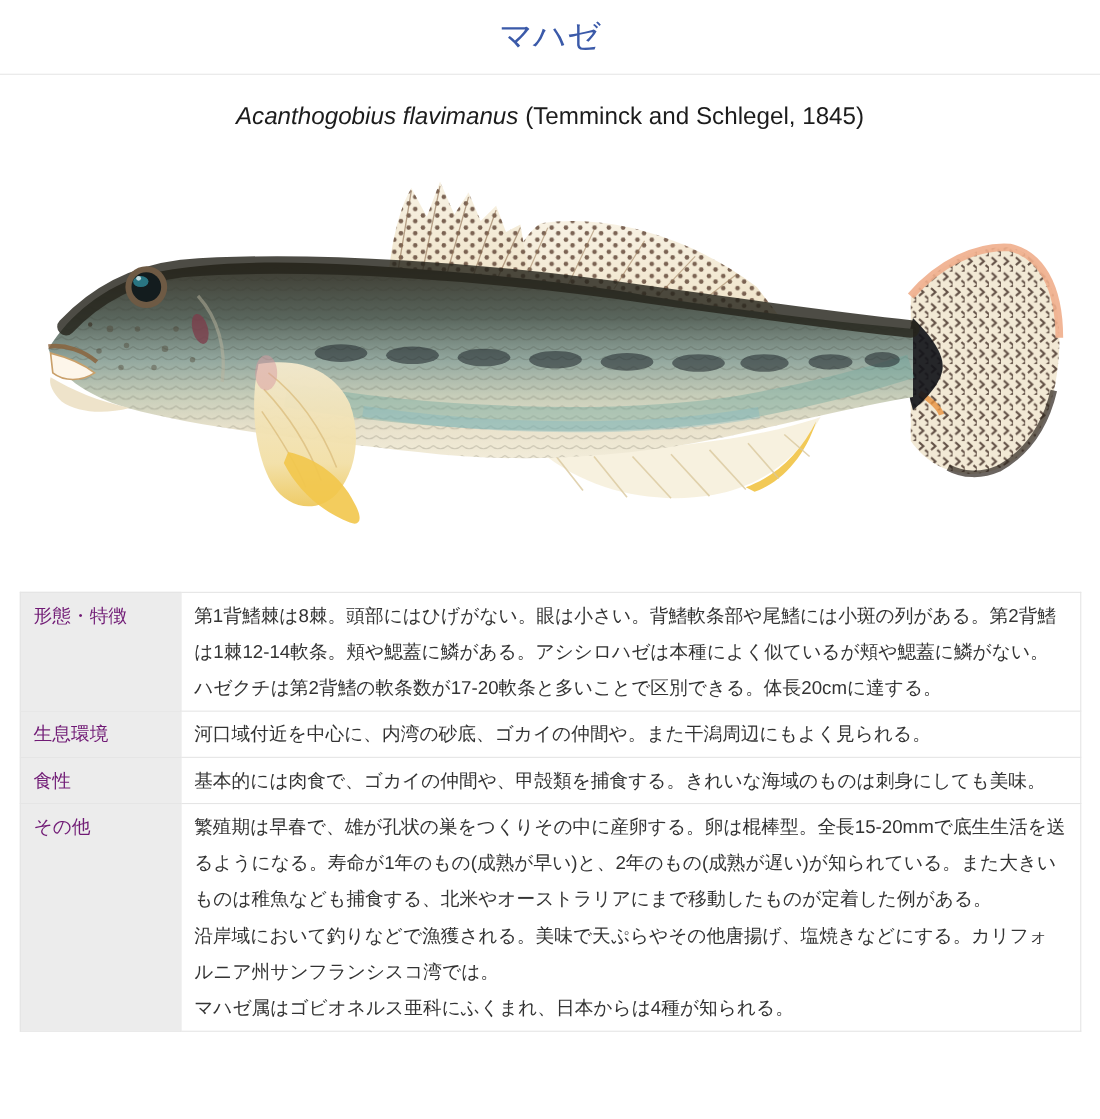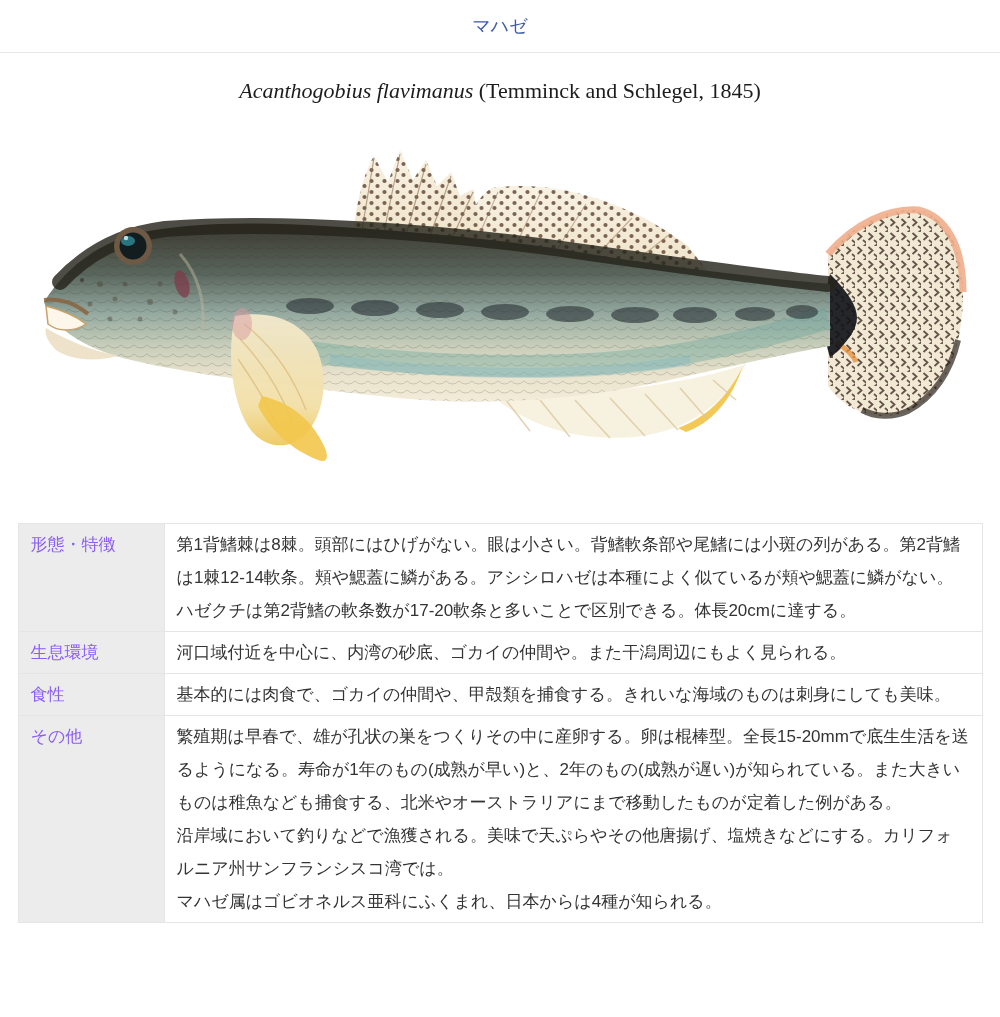--- a/index.html
+++ b/index.html
@@ -10,29 +10,29 @@
     font-family: "Liberation Sans", "DejaVu Sans", sans-serif;
     color: #333333;
   }
   .page-header {
     padding-top: 15px;
     border-bottom: 1px solid #e7e7e7;
   }
   .page-title {
     margin: 0 0 14px 0;
     text-align: center;
-    font-size: 18px;
+    font-size: 30px;
     font-weight: normal;
     color: #3b5aa9;
     line-height: 1.25;
   }
   .sci-name {
     margin-top: 25px;
     text-align: center;
-    font-family: Liberation Serif, serif;
+    font-family: Liberation Sans, sans-serif;
     font-size: 22px;
     color: #1c1c1c;
   }
   .sci-name .binomial { font-style: italic; }
   .fish-figure {
     width: 940px;
     height: 345px;
     margin: 30px auto 0 auto;
   }
   .info-table {
@@ -46,21 +46,21 @@
   .info-table th, .info-table td {
     border: 1px solid #e5e5e5;
     vertical-align: top;
     padding: 4px 12px;
     text-align: left;
   }
   .info-table th {
     width: 121px;
     background: #ececec;
     font-weight: normal;
-    color: #8b5cf6;
+    color: #701a75;
   }
   .info-table td p { margin: 0; }
 </style>
 </head>
 <body>
 
 <header class="page-header">
   <h1 class="page-title">マハゼ</h1>
 </header>
 

